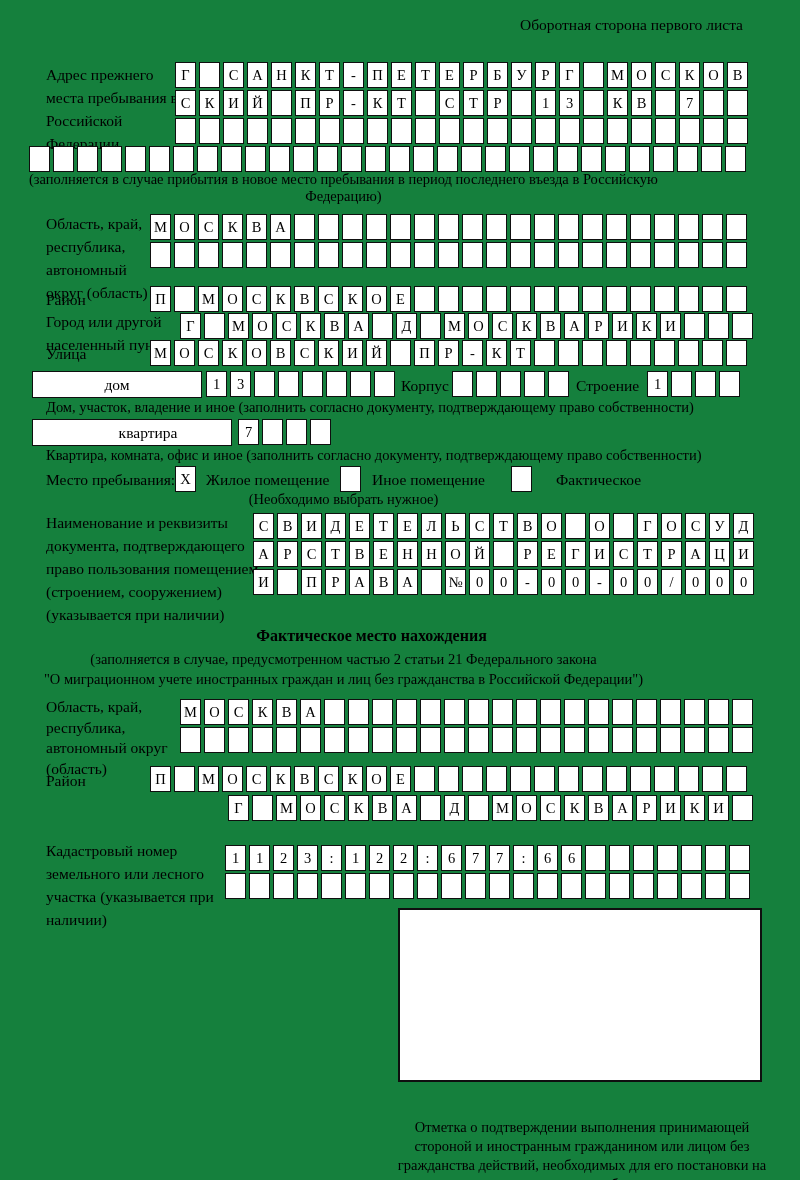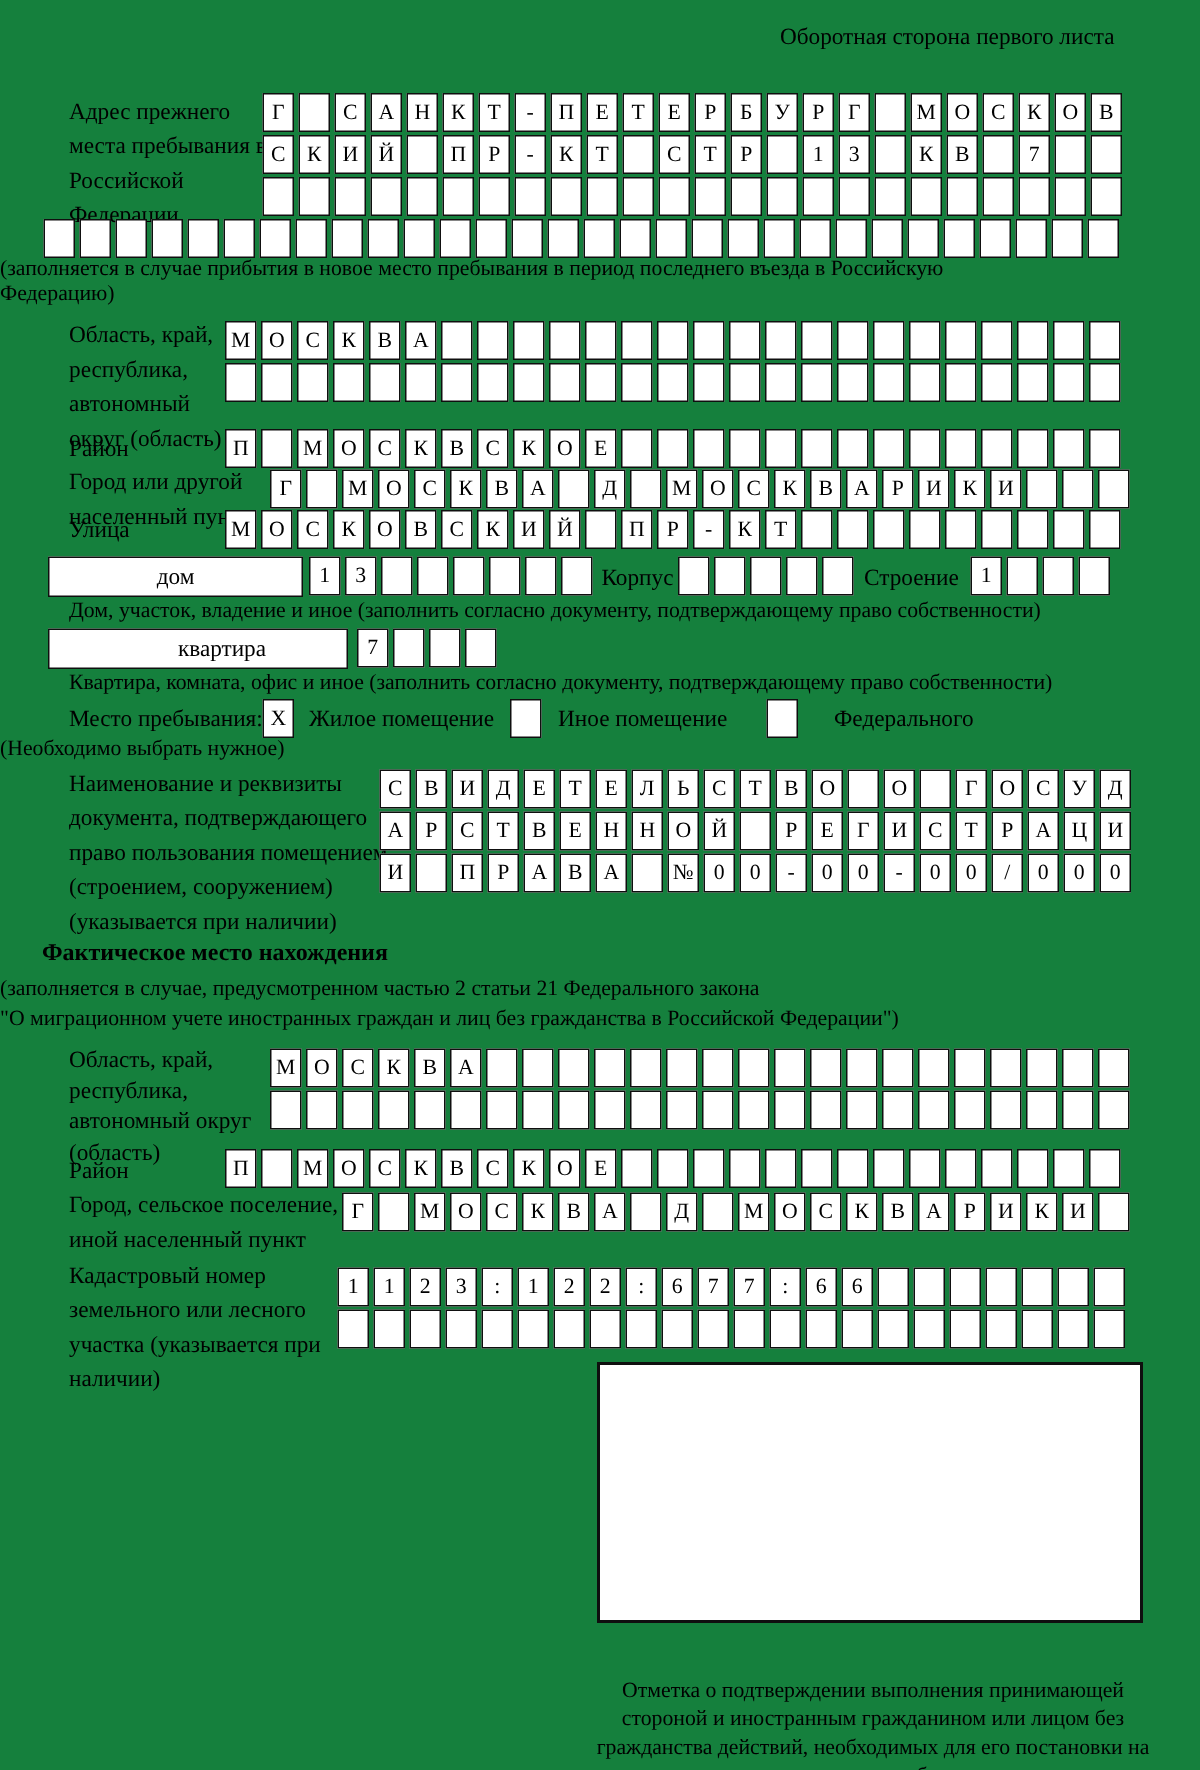--- a/index.html
+++ b/index.html
@@ -15,21 +15,21 @@
   .cell {
     flex:none; box-sizing:border-box; width:21px; height:26px;
     border:1.8px solid #0f0f0f; background:#fff;
     display:flex; align-items:center; justify-content:center;
     font-family:"Liberation Serif", serif; font-size:14.5px; line-height:1;
   }
   .widebox {
     box-sizing:border-box; border:1.8px solid #0f0f0f; background:#fff;
     display:flex; align-items:center; justify-content:center; font-size:15.5px;
   }
-  .center { left:0; width:687px; }
+  .center { left:0; width:687px; text-align:center; }
 
   #corner-note   { top:16px; right:57px; font-size:15.5px; }
 
   #prev-label    { left:46px;  top:63px;  width:134px; }
   #prev-r1       { left:175px; top:62px; }
   #prev-r2       { left:175px; top:90px; }
   #prev-r3       { left:175px; top:118px; }
   #prev-r4       { left:29px;  top:146px; }
   #prev-note     { top:171px; }
 
@@ -393,21 +393,21 @@
       <span class="cell">X</span>
     </div>
   <div class="abs lbl" id="stay-o1">Жилое помещение</div>
   <div class="abs cells" id="stay-m2">
       <span class="cell"></span>
     </div>
   <div class="abs lbl" id="stay-o2">Иное помещение</div>
   <div class="abs cells" id="stay-m3">
       <span class="cell"></span>
     </div>
-  <div class="abs lbl" id="stay-o3">Федерального</div>
+  <div class="abs lbl" id="stay-o3">Фактическое</div>
   <div class="abs note center" id="stay-note">(Необходимо выбрать нужное)</div>
 
   <div class="abs lbl" id="doc-label">Наименование и реквизиты документа, подтверждающего право пользования помещением (строением, сооружением) (указывается при наличии)</div>
   <div class="abs cells" id="doc-r1">
       <span class="cell">С</span>
       <span class="cell">В</span>
       <span class="cell">И</span>
       <span class="cell">Д</span>
       <span class="cell">Е</span>
       <span class="cell">Т</span>
@@ -554,21 +554,20 @@
       <span class="cell"></span>
       <span class="cell"></span>
       <span class="cell"></span>
       <span class="cell"></span>
       <span class="cell"></span>
       <span class="cell"></span>
       <span class="cell"></span>
       <span class="cell"></span>
     </div>
 
-  <div class="abs lbl" id="f-city-label">Город, сельское поселение, иной населенный пункт</div>
   <div class="abs cells" id="f-city-r">
       <span class="cell">Г</span>
       <span class="cell"></span>
       <span class="cell">М</span>
       <span class="cell">О</span>
       <span class="cell">С</span>
       <span class="cell">К</span>
       <span class="cell">В</span>
       <span class="cell">А</span>
       <span class="cell"></span>

